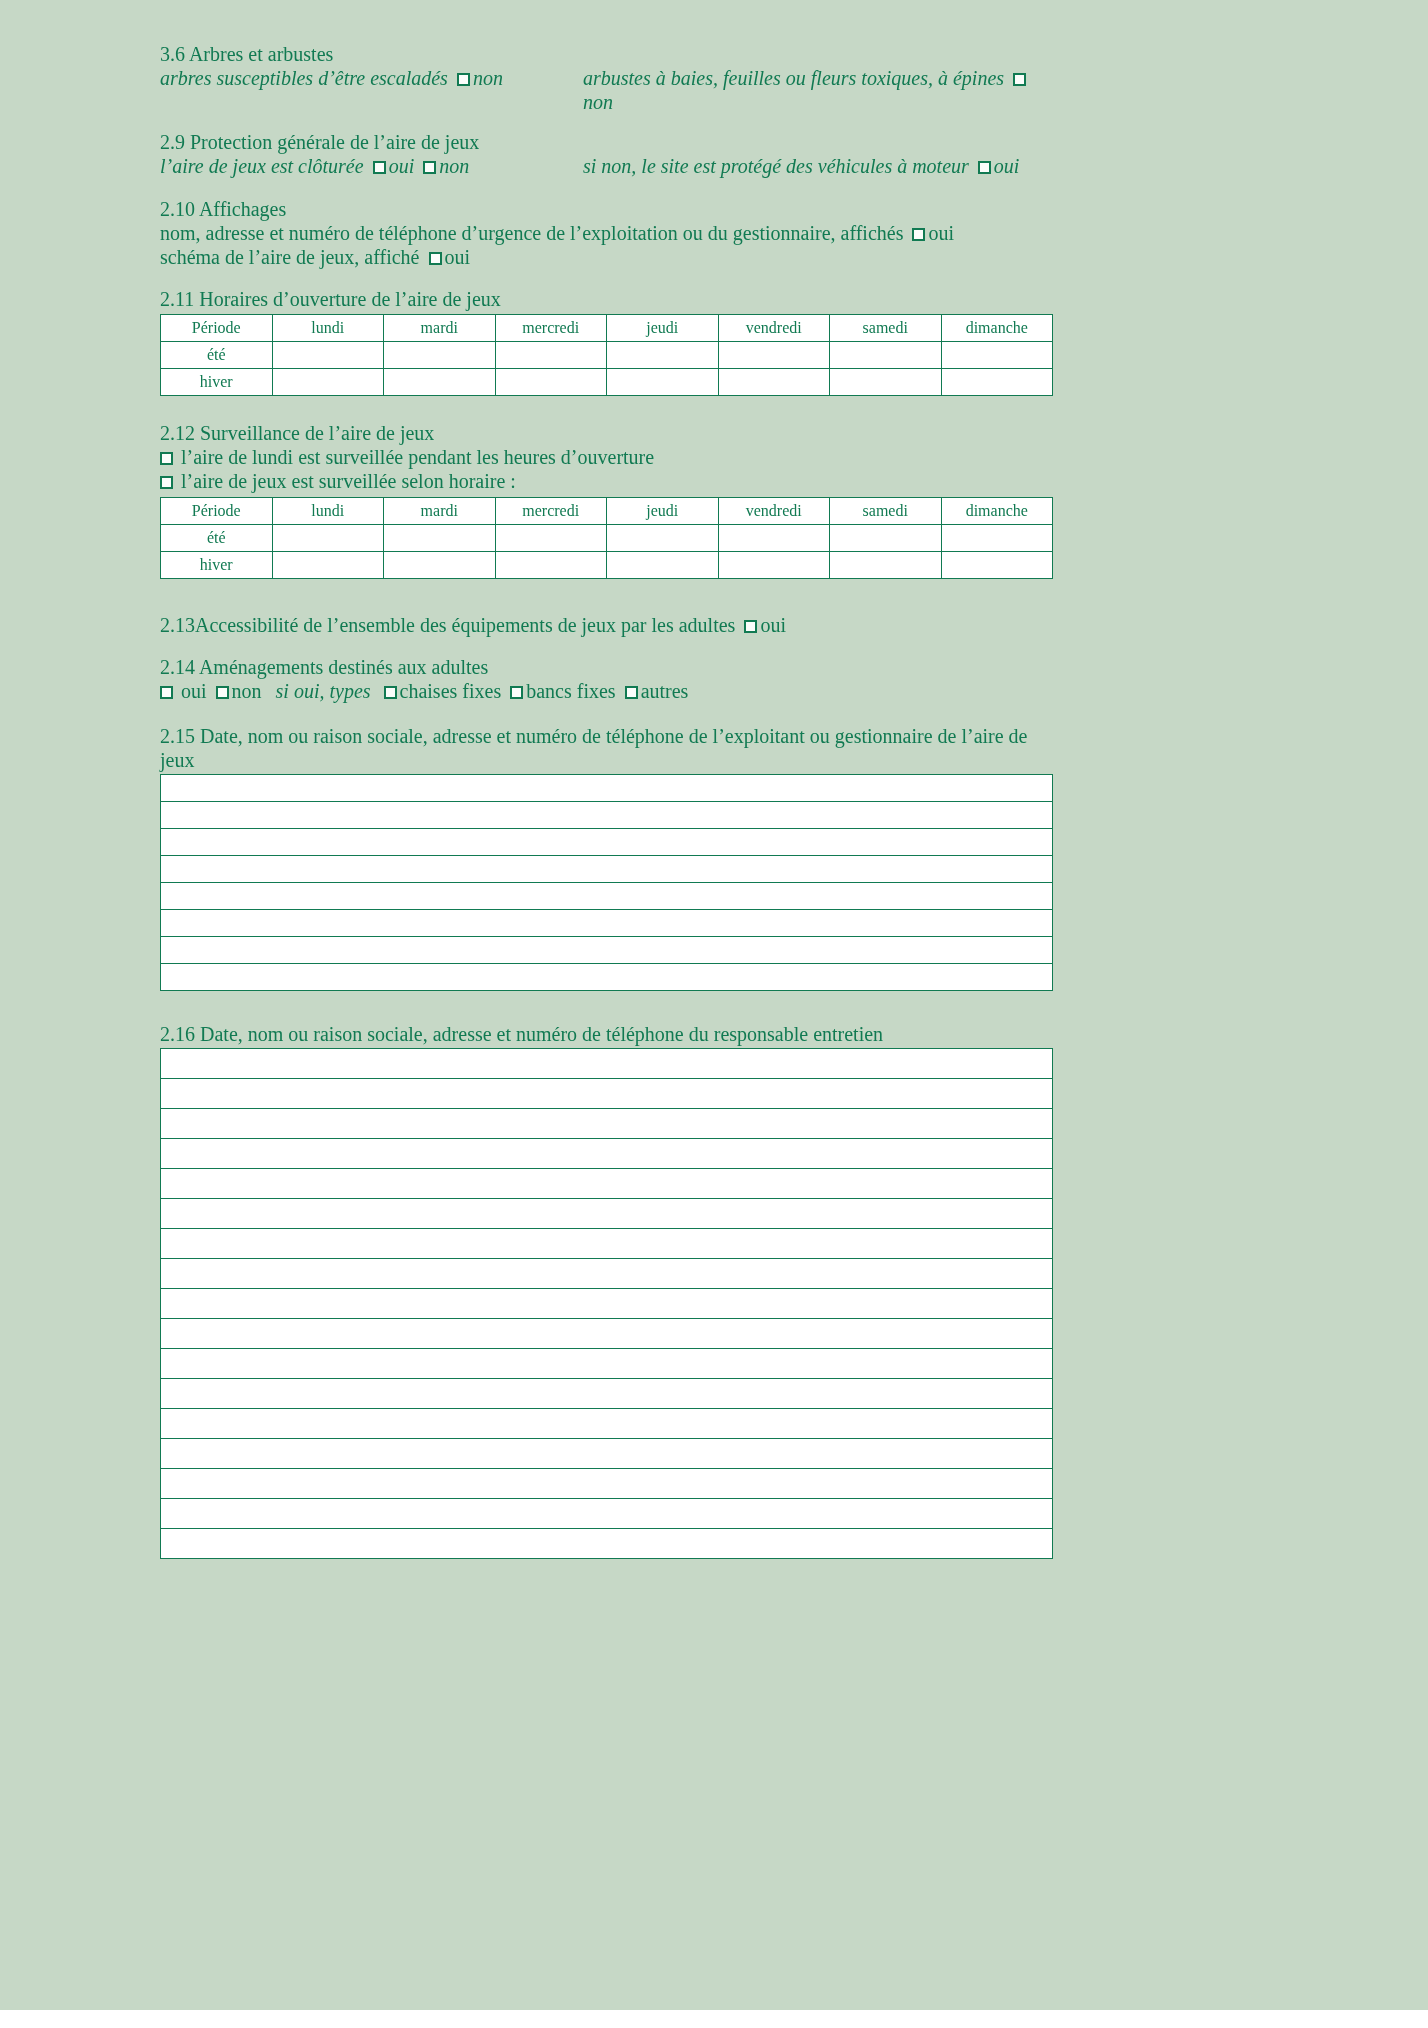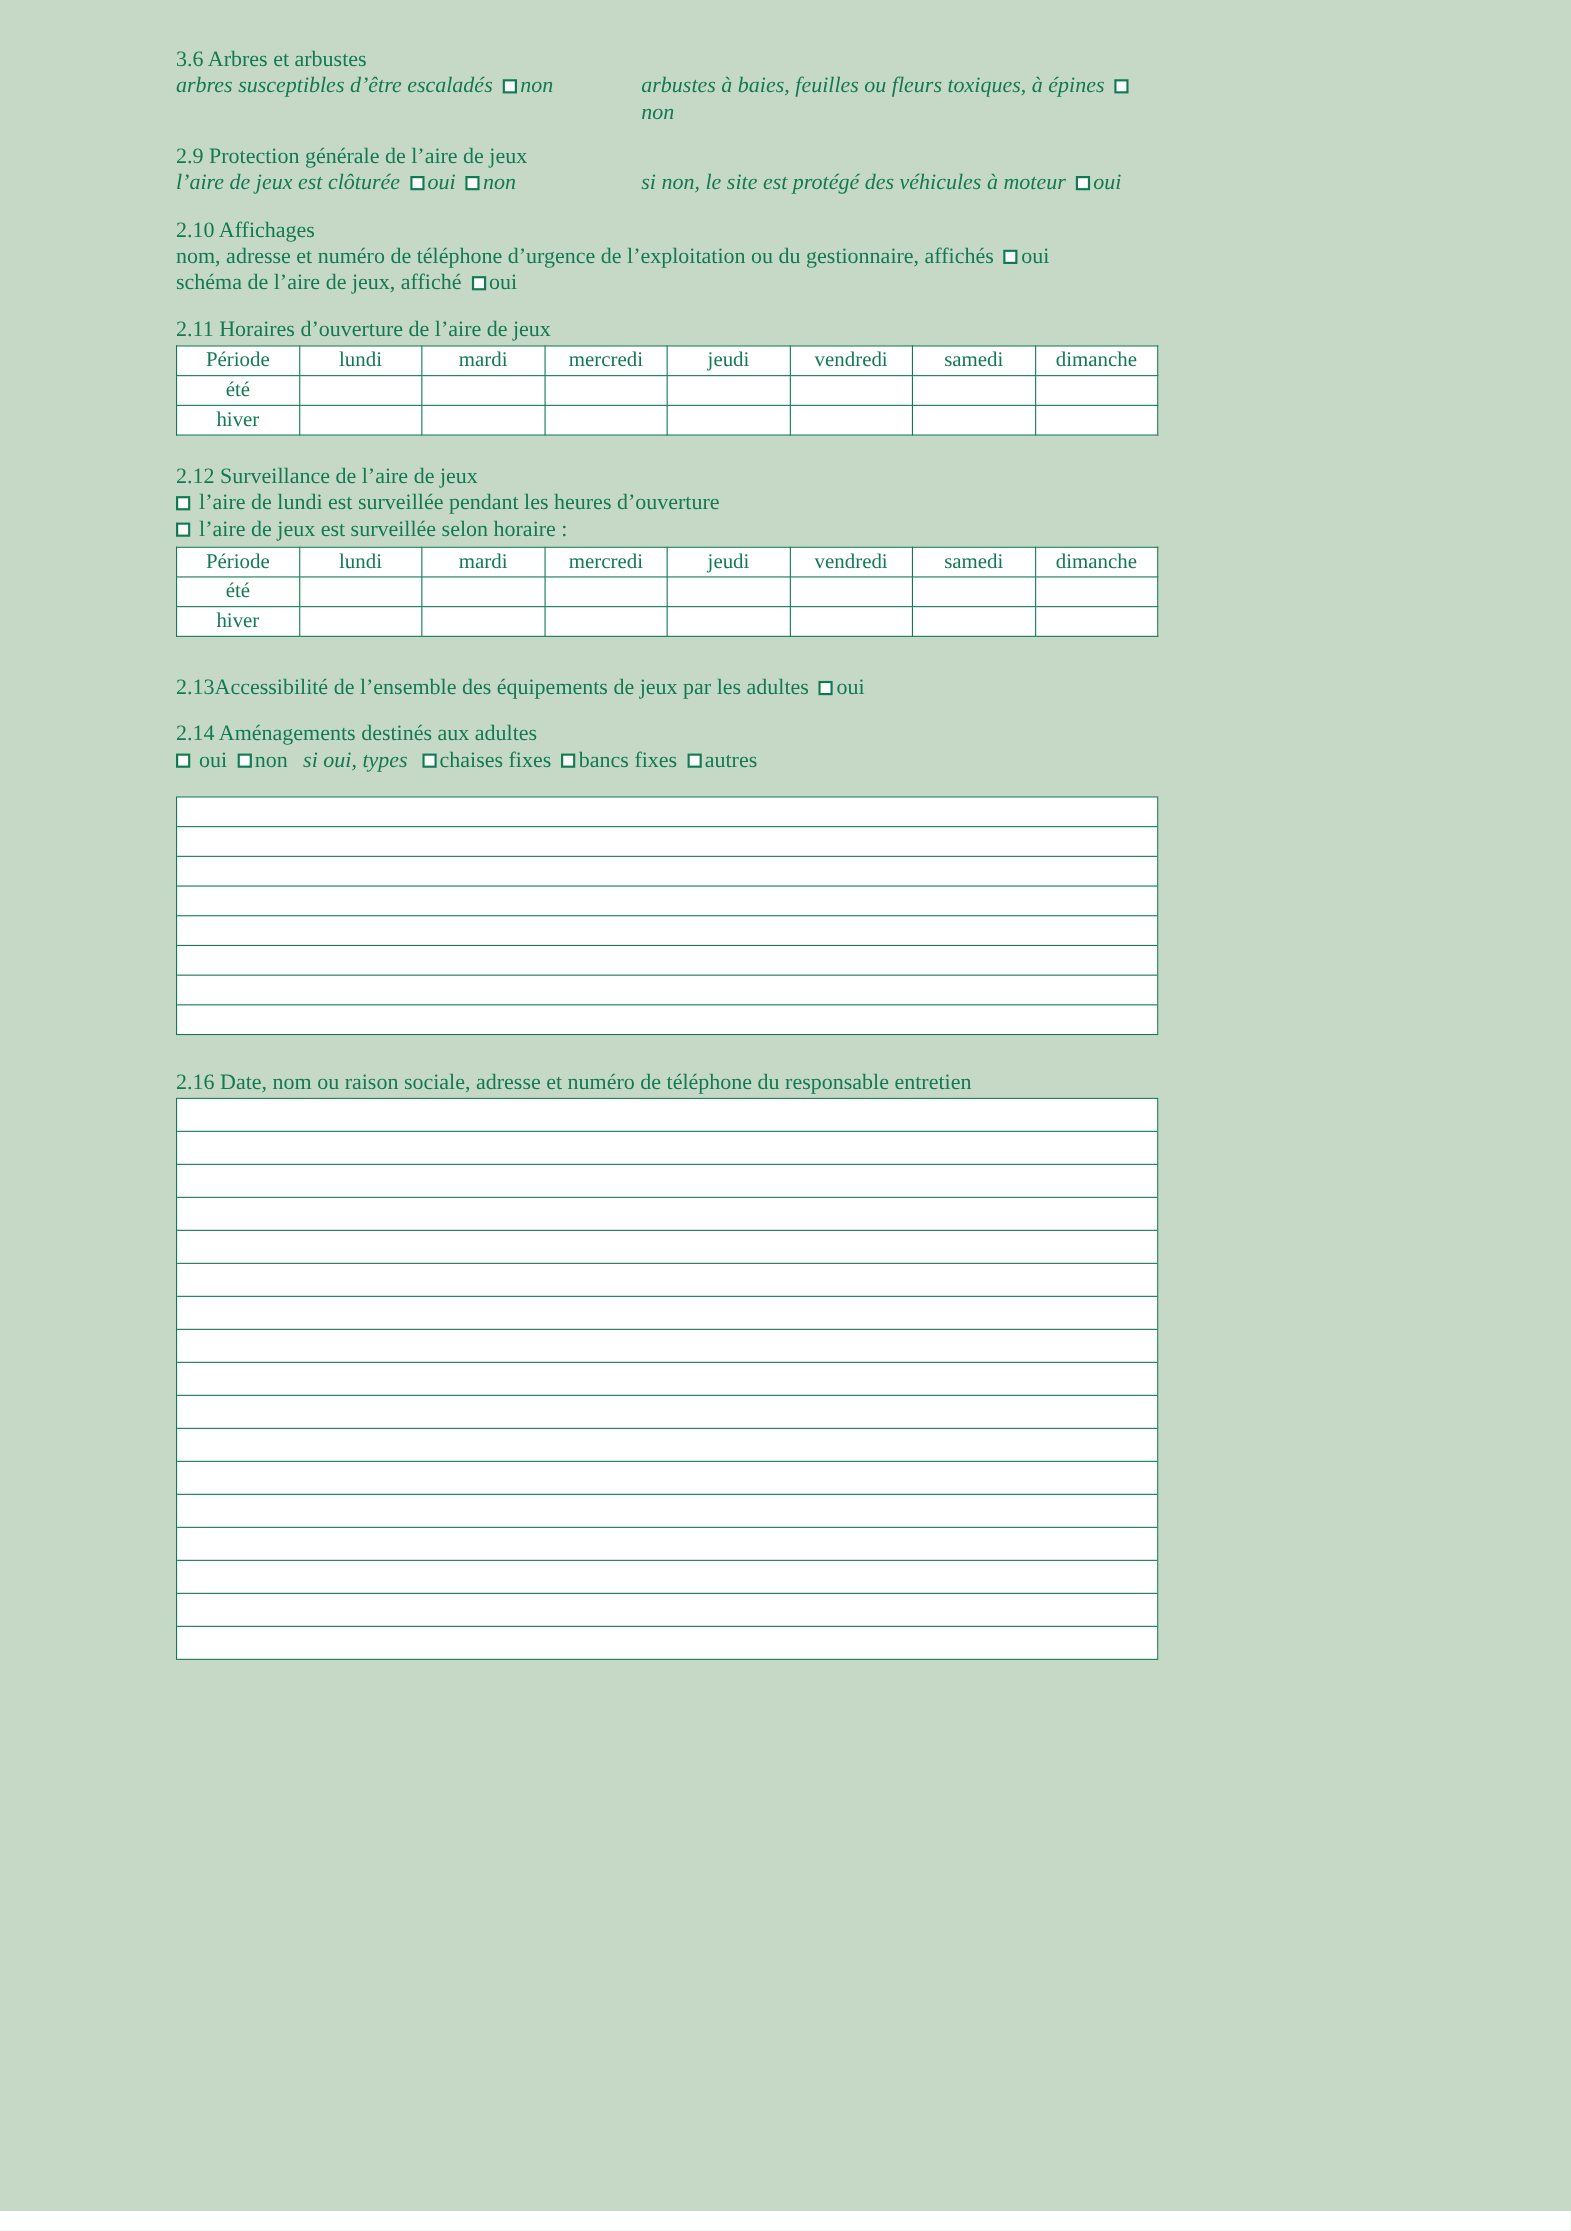--- a/index.html
+++ b/index.html
@@ -36,21 +36,21 @@
   .cb-lead{margin-left:0;margin-right:8px;}
   .it{font-style:italic;margin-left:14px;margin-right:4px;}
   table.sched{
     border-collapse:collapse;width:100%;
     background:var(--cell);
     table-layout:fixed;
   }
   table.sched th, table.sched td{
     border:1px solid var(--ink);
     height:26px;padding:0;
-    font-weight:normal;font-size:19px;
+    font-weight:normal;font-size:16px;
     text-align:center;color:var(--ink);
   }
   .blank-table{
     border:1px solid var(--ink);
     background:var(--cell);
   }
   .blank-row{height:26px;border-bottom:1px solid var(--ink);}
   .blank-table .blank-row:last-child{border-bottom:none;}
   .blank-table.tall .blank-row{height:29px;}
   .bottom-strip{
@@ -190,20 +190,21 @@
   </div>
 
   <div class="section mt18">
     <div class="line">2.14 Aménagements destinés aux adultes</div>
     <div class="line">
       <span class="cb cb-lead"></span><span>oui</span><span class="cb"></span><span>non</span><span class="it">si oui, types</span><span class="cb"></span><span>chaises fixes</span><span class="cb"></span><span>bancs fixes</span><span class="cb"></span><span>autres</span>
     </div>
   </div>
 
   <div class="section mt21">
+    <div class="line">2.15 Date, nom ou raison sociale, adresse et numéro de téléphone de l’exploitant ou gestionnaire de l’aire de jeux</div>
     <div class="blank-table tmt2">
         <div class="blank-row"></div>
         <div class="blank-row"></div>
         <div class="blank-row"></div>
         <div class="blank-row"></div>
         <div class="blank-row"></div>
         <div class="blank-row"></div>
         <div class="blank-row"></div>
         <div class="blank-row"></div>
       </div>

